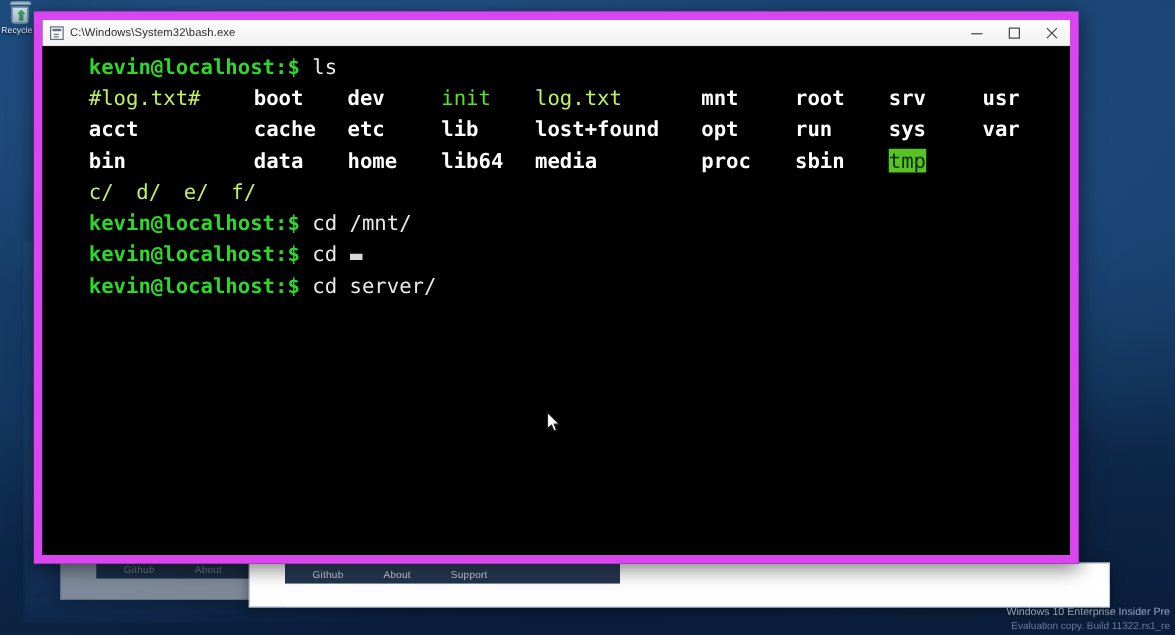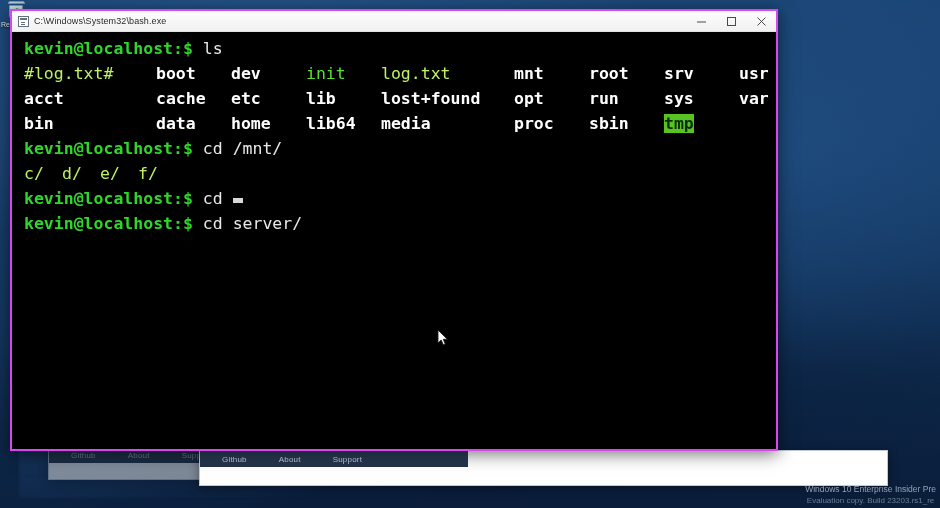--- a/index.html
+++ b/index.html
@@ -87,20 +87,21 @@
   }
 
   
   .bg-window {
     position: absolute;
     background: #ffffff;
     border: 1px solid rgba(140,160,185,0.55);
     box-shadow: 0 2px 10px rgba(0,0,0,.4);
     overflow: hidden;
     z-index: 2;
+    padding-left: 28px;
   }
   .bg-window .bg-nav {
     height: 16px;
     background: linear-gradient(180deg, #2d3f5c 0%, #233349 100%);
     display: flex;
     align-items: center;
     padding-left: 22px;
     gap: 32px;
   }
   .bg-window .bg-nav span {
@@ -119,27 +120,27 @@
     filter: saturate(.7) brightness(.85);
   }
   #bg-window-front {
     left: 199px; top: 450px;  width: 689px; height: 36px;
   }
   #bg-window-front .bg-nav { width: 268px; }
 
   
   #console-window {
     position: absolute;
-    left: 10px;
+    left: 27px;
     top: 9px;
-    width: 768px;
+    width: 836px;
     height: 442px;
     z-index: 10;
     background: #000000;
-    border: 2px solid #d946ef;
+    border: 7px solid #d946ef;
     box-shadow: 0 3px 16px rgba(0,0,0,.55);
     display: flex;
     flex-direction: column;
   }
 
   #titlebar {
     height: 21px;
     background: linear-gradient(180deg, #fdfdfd 0%, #f1f1f1 100%);
     border-bottom: 1px solid #e2e2e2;
     display: flex;
@@ -185,28 +186,28 @@
     flex: 1 1 auto;
     background: #000000;
     padding: 4px 0 0 12px;
     overflow: hidden;
     font-family: "DejaVu Sans Mono", "Liberation Mono", monospace;
     font-size: 16.5px;
     line-height: 25px;
     position: relative;
   }
 
-  .term-line { white-space: pre; }
+  .term-line { white-space: pre; margin-left: 25px; }
 
   .tk-prompt  { color: #2fd72a; font-weight: bold; }
   .tk-cmd     { color: #e9e9e9; }
   .tk-dir     { color: #ffffff; font-weight: bold; }
   .tk-file    { color: #bef264; }
   .tk-exec    { color: #59e02e; font-weight: normal; }
-  .tk-sticky  { color: #0c2a0c; background: #57c421; font-weight: bold; }
+  .tk-sticky  { color: #0c2a0c; background: #57c421; font-weight: normal; }
 
   .cursor-block {
     display: inline-block;
     width: 10px;
     height: 5px;
     background: #d8d8d8;
     vertical-align: baseline;
     margin-bottom: 1px;
   }
 
@@ -217,21 +218,21 @@
     top: 329px;
     z-index: 40;
     pointer-events: none;
   }
 
   
   #watermark {
     position: absolute;
     right: 4px;
     bottom: 2px;
-    text-align: center;
+    text-align: right;
     z-index: 6;
     color: #b6c6da;
     opacity: .78;
     line-height: 11px;
   }
   #watermark .wm-l1 { font-size: 8.5px; white-space: nowrap; }
   #watermark .wm-l2 { font-size: 8px; white-space: nowrap; opacity: .7; }
 </style>
 </head>
 <body>
@@ -287,27 +288,27 @@
       </div>
     </div>
   </div>
 
   <div id="console-body">
 
   <div class="term-line"><span class="tk-prompt">kevin@localhost:$</span><span class="tk-cmd"> ls</span></div>
       <div class="term-line"><span style="display: inline-block; width: 132px;"><span class="tk-file">#log.txt#</span></span><span style="display: inline-block; width: 75px;"><span class="tk-dir">boot</span></span><span style="display: inline-block; width: 75px;"><span class="tk-dir">dev</span></span><span style="display: inline-block; width: 75px;"><span class="tk-exec">init</span></span><span style="display: inline-block; width: 133px;"><span class="tk-file">log.txt</span></span><span style="display: inline-block; width: 75px;"><span class="tk-dir">mnt</span></span><span style="display: inline-block; width: 75px;"><span class="tk-dir">root</span></span><span style="display: inline-block; width: 75px;"><span class="tk-dir">srv</span></span><span style="display: inline-block; width: 75px;"><span class="tk-dir">usr</span></span></div>
       <div class="term-line"><span style="display: inline-block; width: 132px;"><span class="tk-dir">acct</span></span><span style="display: inline-block; width: 75px;"><span class="tk-dir">cache</span></span><span style="display: inline-block; width: 75px;"><span class="tk-dir">etc</span></span><span style="display: inline-block; width: 75px;"><span class="tk-dir">lib</span></span><span style="display: inline-block; width: 133px;"><span class="tk-dir">lost+found</span></span><span style="display: inline-block; width: 75px;"><span class="tk-dir">opt</span></span><span style="display: inline-block; width: 75px;"><span class="tk-dir">run</span></span><span style="display: inline-block; width: 75px;"><span class="tk-dir">sys</span></span><span style="display: inline-block; width: 75px;"><span class="tk-dir">var</span></span></div>
       <div class="term-line"><span style="display: inline-block; width: 132px;"><span class="tk-dir">bin</span></span><span style="display: inline-block; width: 75px;"><span class="tk-dir">data</span></span><span style="display: inline-block; width: 75px;"><span class="tk-dir">home</span></span><span style="display: inline-block; width: 75px;"><span class="tk-dir">lib64</span></span><span style="display: inline-block; width: 133px;"><span class="tk-dir">media</span></span><span style="display: inline-block; width: 75px;"><span class="tk-dir">proc</span></span><span style="display: inline-block; width: 75px;"><span class="tk-dir">sbin</span></span><span style="display: inline-block; width: 75px;"><span class="tk-sticky">tmp</span></span><span style="display: inline-block; width: 75px;"></span></div>
+      <div class="term-line"><span style="display: inline-block; width: 38px;"><span class="tk-file">c/</span></span><span style="display: inline-block; width: 38px;"><span class="tk-file">d/</span></span><span style="display: inline-block; width: 38px;"><span class="tk-file">e/</span></span><span style="display: inline-block; width: 38px;"><span class="tk-file">f/</span></span></div>
       <div class="term-line"><span class="tk-prompt">kevin@localhost:$</span><span class="tk-cmd"> cd /mnt/</span></div>
-      <div class="term-line"><span style="display: inline-block; width: 38px;"><span class="tk-file">c/</span></span><span style="display: inline-block; width: 38px;"><span class="tk-file">d/</span></span><span style="display: inline-block; width: 38px;"><span class="tk-file">e/</span></span><span style="display: inline-block; width: 38px;"><span class="tk-file">f/</span></span></div>
       <div class="term-line"><span class="tk-prompt">kevin@localhost:$</span><span class="tk-cmd"> cd </span><span class="cursor-block"></span></div>
       <div class="term-line"><span class="tk-prompt">kevin@localhost:$</span><span class="tk-cmd"> cd server/</span></div>
     </div>
 </div>
 
 <svg id="mouse-cursor" width="12" height="18" viewBox="0 0 12 18">
   <path d="M1 1 L1 14 L4.2 11 L6.2 15.8 L8.2 14.9 L6.3 10.3 L10.4 10.3 Z" fill="#ffffff" stroke="#1d1d1d" stroke-width="0.9" stroke-linejoin="round"></path>
 </svg>
 
 <div id="watermark">
   <div class="wm-l1">Windows 10 Enterprise Insider Pre</div>
-  <div class="wm-l2">Evaluation copy. Build 23203.rs1_re</div>
+  <div class="wm-l2">Evaluation copy. Build 11322.rs1_re</div>
 </div>
 
 </body></html>

